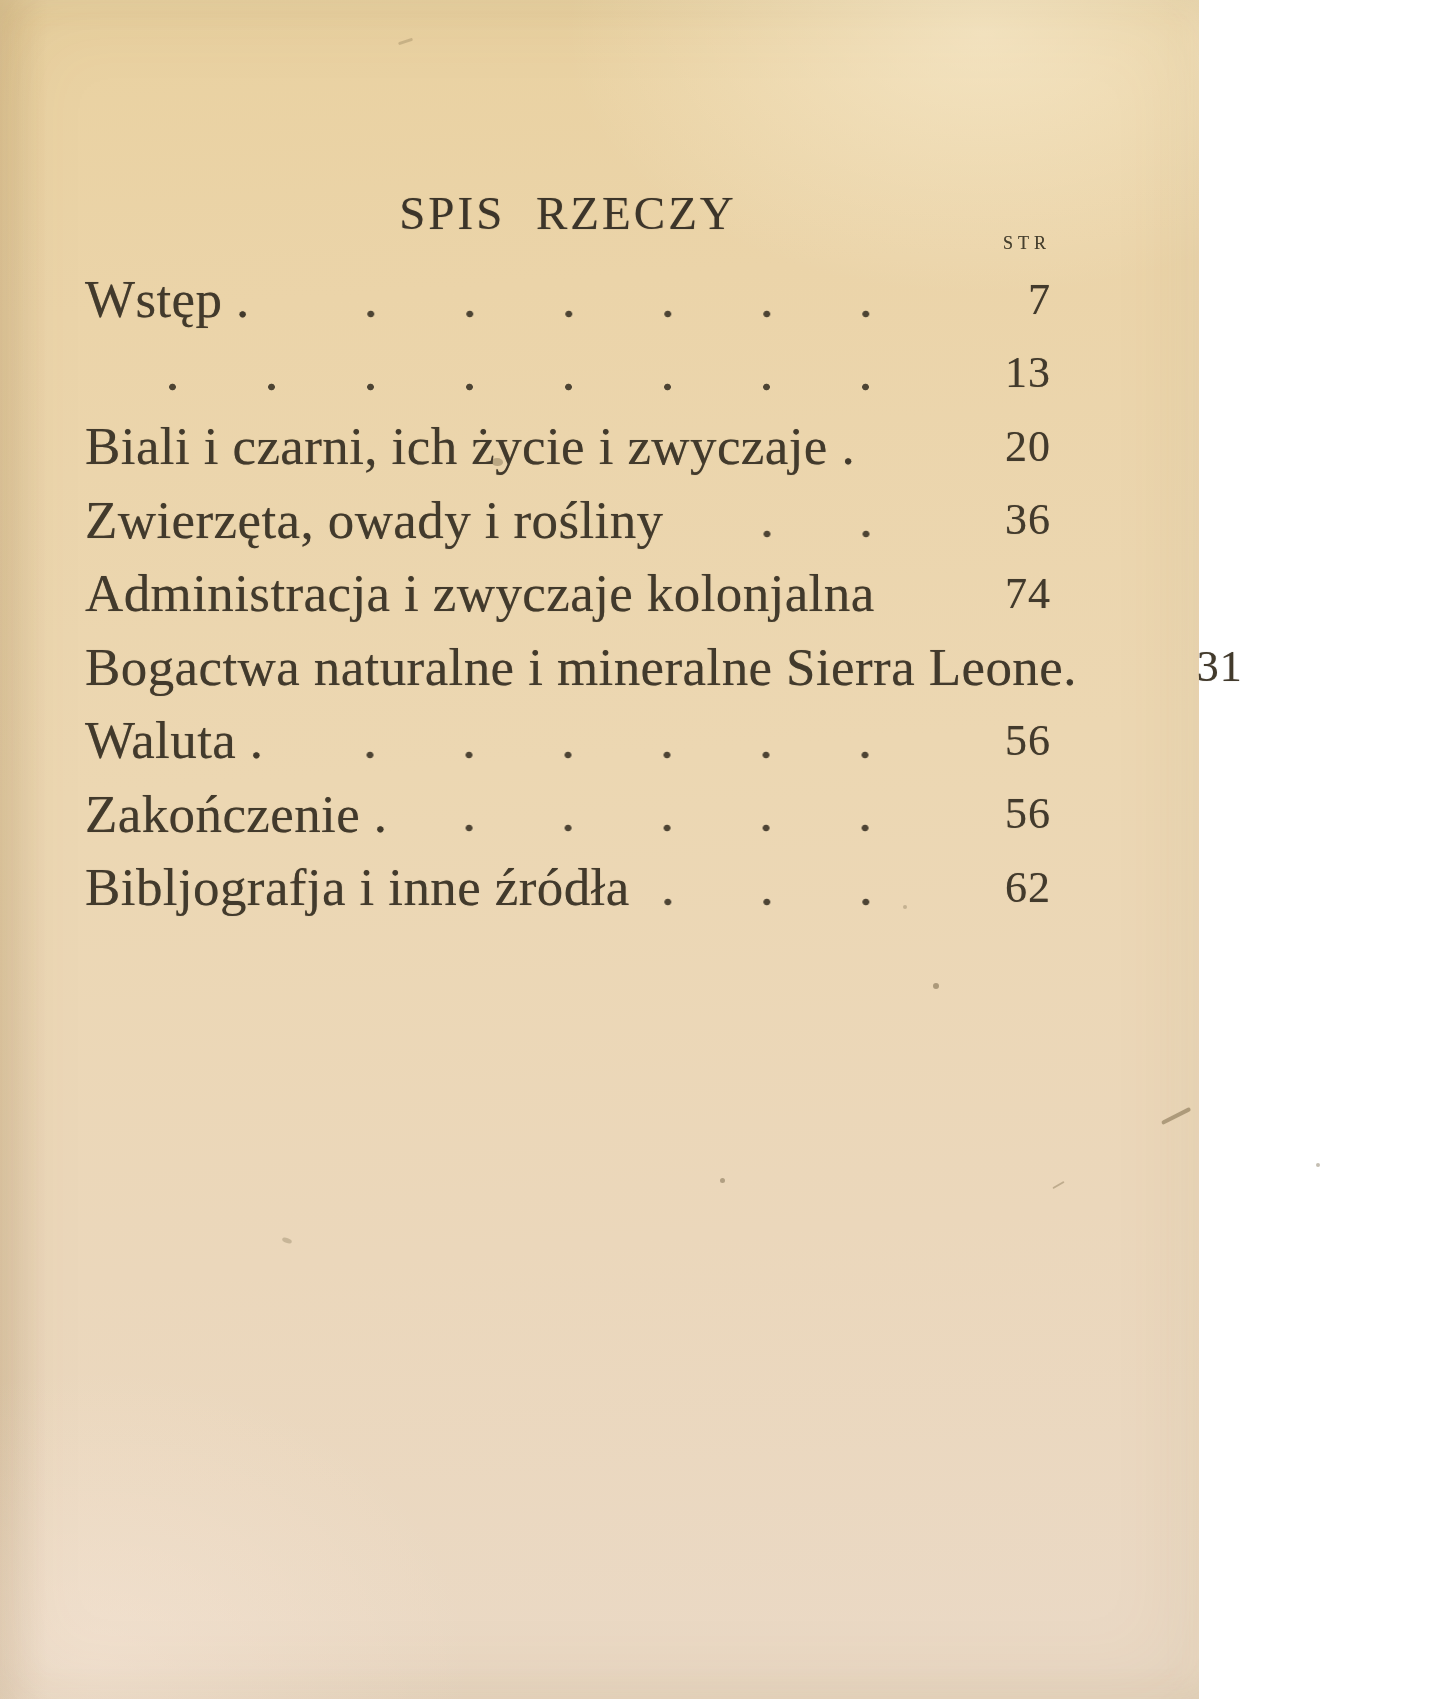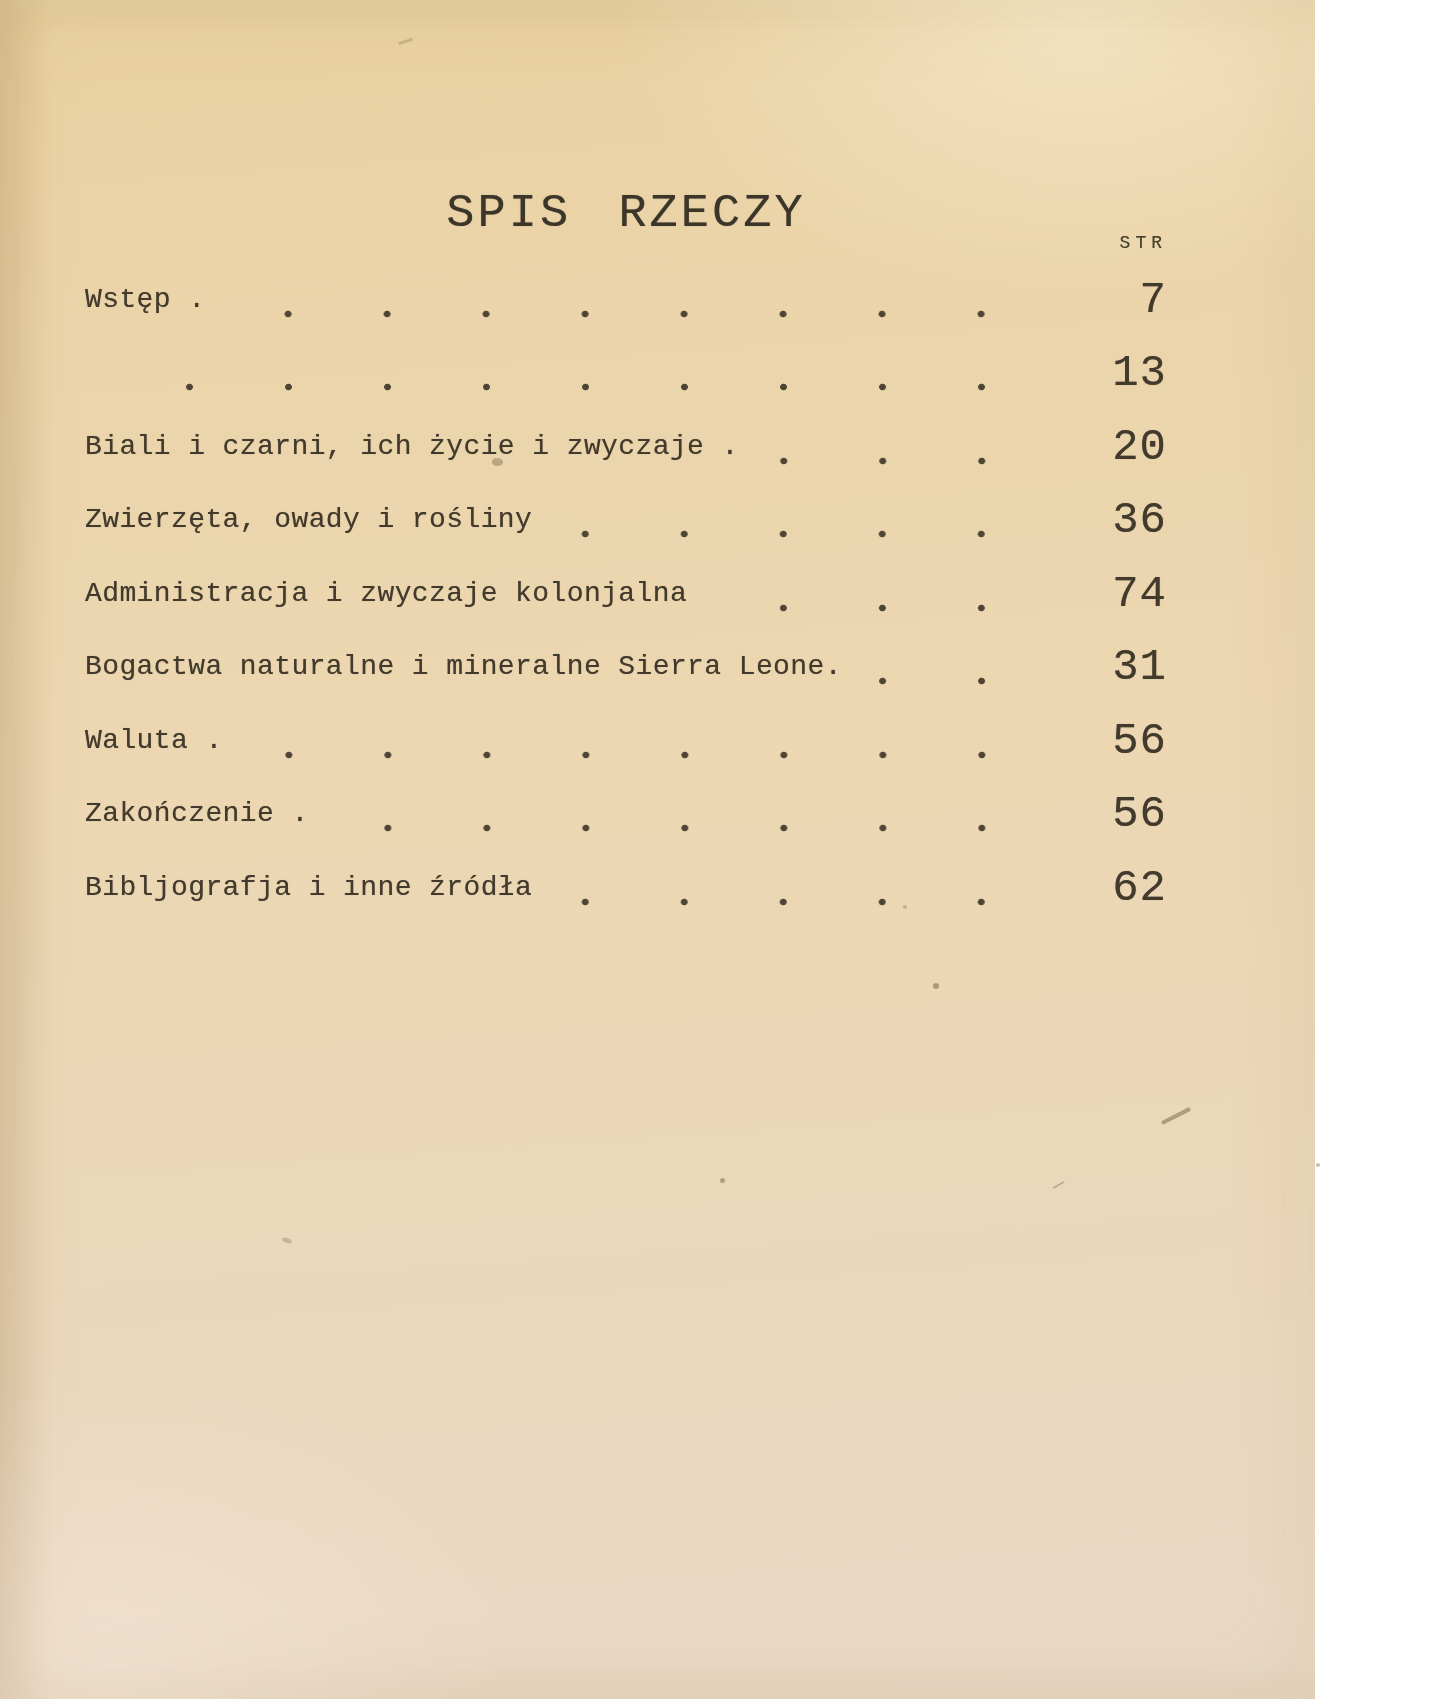--- a/index.html
+++ b/index.html
@@ -8,32 +8,31 @@
   }
   body {
     width: 1445px;
     height: 1699px;
     overflow: hidden;
     font-family: "Liberation Serif", "DejaVu Serif", serif;
     color: #423a2c;
   }
   .sheet {
     position: relative;
-    width: 1315px;
+    width: 1199px;
     height: 1699px;
     background: linear-gradient(176deg,
       #e9d1a0 0%,
       #ebd4a9 18%,
       #ecd7b2 45%,
       #ebd7bb 72%,
       #ead9c6 100%);
     box-shadow: inset 0 0 90px rgba(130, 95, 40, 0.10),
                 inset 14px 0 36px rgba(130, 95, 40, 0.09),
                 inset -6px 0 24px rgba(255, 246, 225, 0.25);
-    font-family: Liberation Mono, monospace;
   }
   .sheet::before {
     content: "";
     position: absolute;
     inset: 0;
     pointer-events: none;
     background:
       radial-gradient(ellipse 50% 22% at 82% 2%, rgba(255, 247, 226, 0.45), rgba(255,247,226,0) 70%),
       radial-gradient(ellipse 45% 25% at 8% 98%, rgba(255, 240, 230, 0.30), rgba(255,240,230,0) 70%),
       linear-gradient(90deg, rgba(140, 100, 50, 0.10), rgba(140,100,50,0) 4%);
@@ -68,21 +67,21 @@
     left: 85px;
     right: 148px;
   }
   .toc-row {
     display: flex;
     align-items: center;
     height: 73.5px;
   }
   .toc-label {
     white-space: nowrap;
-    font-size: 28px;
+    font-size: 53px;
     line-height: 1;
     letter-spacing: 0.4px;
     text-shadow: 0 0 0.7px rgba(60, 50, 35, 0.55);
   }
   .leader {
     flex: 1 1 auto;
     height: 8px;
     align-self: center;
     transform: translateY(14px);
     margin: 0 6px 0 30px;

